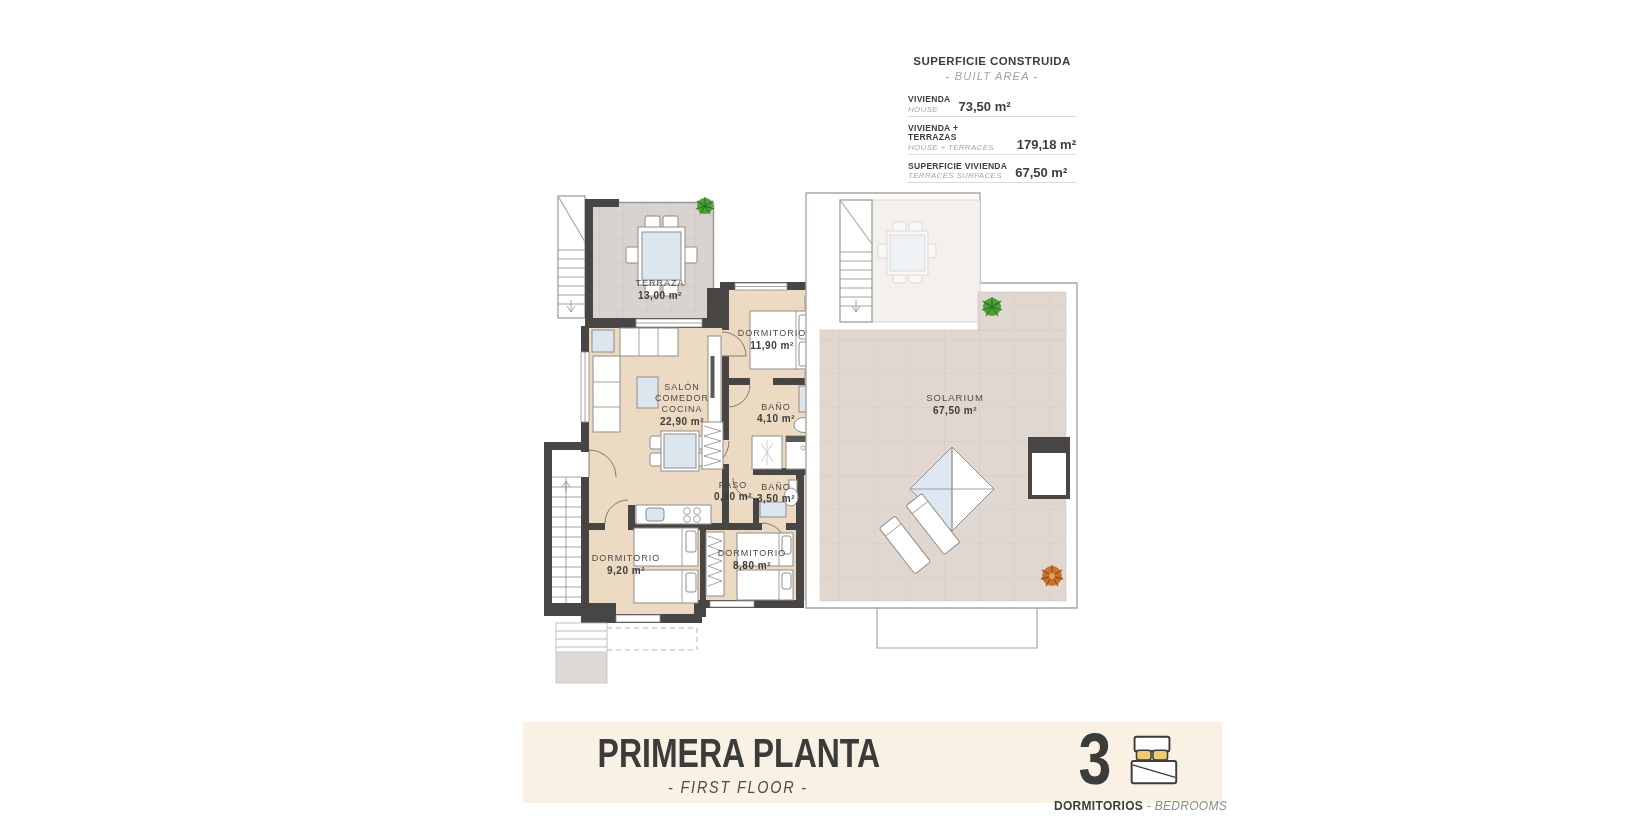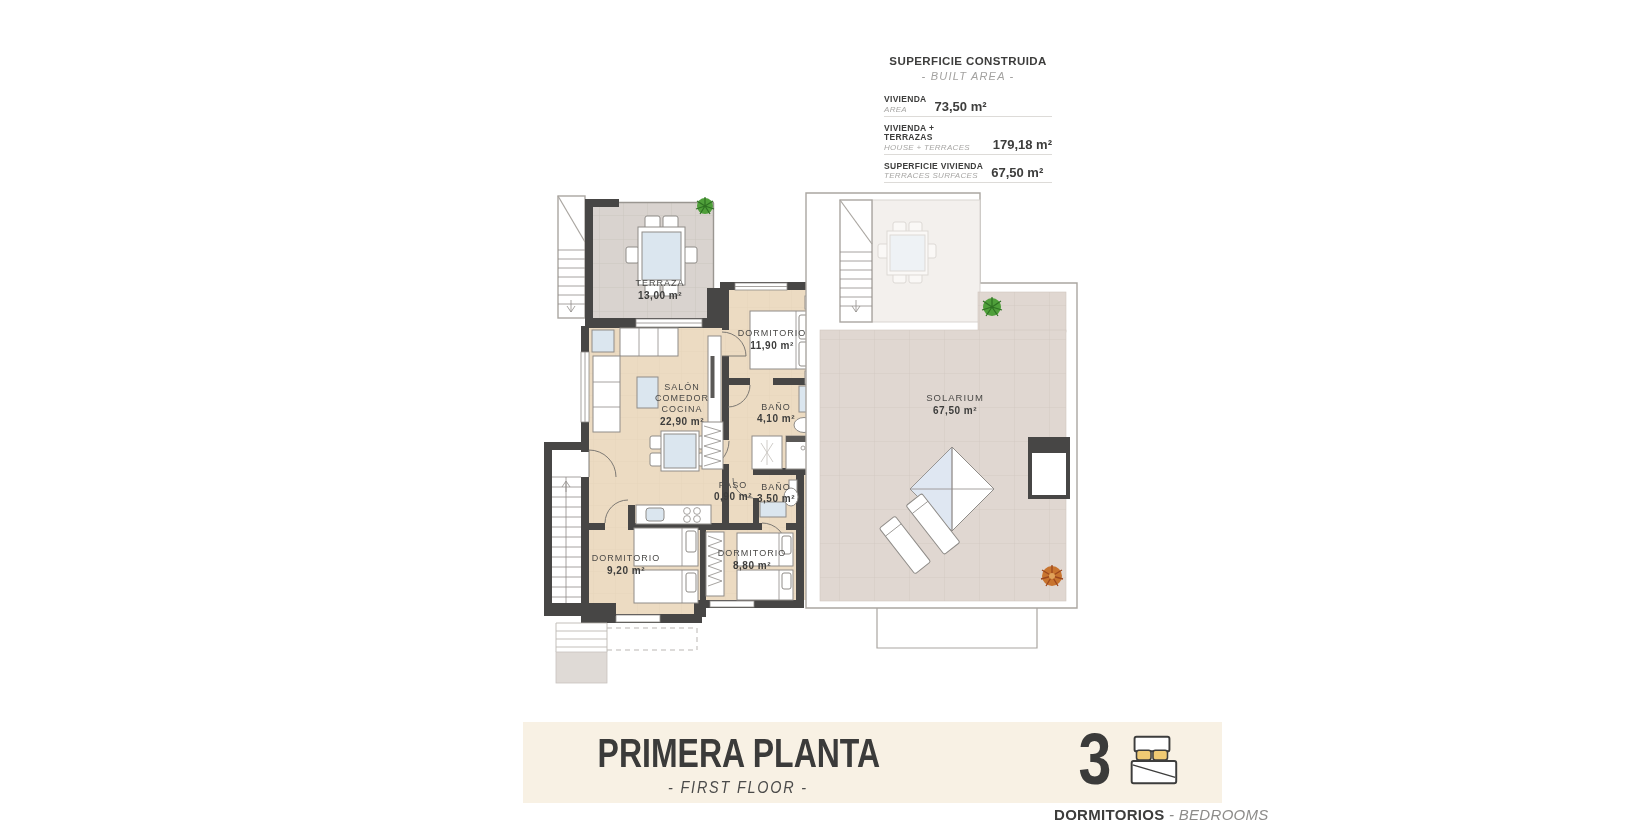--- a/index.html
+++ b/index.html
@@ -1,20 +1,20 @@
 <!DOCTYPE html>
 <html><head>
 <meta charset="utf-8">
 <style>
   html,body{margin:0;padding:0;background:#ffffff;}
   .page{position:relative;width:1638px;height:840px;background:#fff;overflow:hidden;
         font-family:"Liberation Sans",sans-serif;color:#3d3d3c;}
 
   
-  .area-panel{position:absolute;left:884px;top:55px;width:168px;}
+  .area-panel{position:absolute;left:908px;top:55px;width:168px;}
   .area-panel .t{font-size:11.5px;font-weight:700;letter-spacing:.4px;text-align:center;color:#3d3d3c;}
   .area-panel .st{font-size:11px;font-style:italic;letter-spacing:1.2px;text-align:center;color:#a3a2a0;margin-top:3px;}
   .area-rows{margin-top:11px;}
   .area-row{display:flex;justify-content:flex-start;align-items:flex-end;
             border-bottom:1px solid #dddbd8;padding:2px 0 2px 0;margin-bottom:5px;}
   .area-row .es{font-size:8.5px;font-weight:700;letter-spacing:.3px;color:#3d3d3c;line-height:9.5px;}
   .area-row .en{font-size:8px;font-style:italic;color:#a7a6a4;letter-spacing:.3px;line-height:9px;}
   .area-row .val{font-size:13px;font-weight:700;color:#3d3d3c;white-space:nowrap;padding-left:8px;}
 
   
@@ -36,37 +36,37 @@
   .banner{position:absolute;left:523px;top:722px;width:699px;height:81px;background:#f8f1e4;}
   .banner .left{position:absolute;left:35px;top:8px;width:360px;text-align:center;}
   .banner .title{font-size:41px;font-weight:700;color:#3b3b3a;letter-spacing:0px;
                  transform:scaleX(.78);transform-origin:center;white-space:nowrap;}
   .banner .sub{font-size:16px;font-style:italic;color:#4b4b4a;letter-spacing:2px;margin-top:2px;
                transform:scaleX(.9);transform-origin:center;}
   .banner .right{position:absolute;right:18px;top:4px;width:150px;text-align:center;}
   .bed-row{display:flex;align-items:flex-end;justify-content:center;gap:6px;height:62px;}
   .big-num{font-size:72px;font-weight:700;color:#3b3b3a;line-height:58px;
            transform:scaleX(.82);transform-origin:bottom center;}
-  .bed-label{font-size:15px;margin-top:18px;white-space:nowrap;}
+  .bed-label{font-size:12px;margin-top:11px;white-space:nowrap;}
   .bed-label .b{font-weight:700;color:#3d3d3c;letter-spacing:.3px;}
   .bed-label .i{font-style:italic;color:#8d8c8a;letter-spacing:.3px;}
 </style>
 </head>
 <body>
 
 <div class="page">
 
   <div class="area-panel">
     <div class="t">SUPERFICIE CONSTRUIDA</div>
     <div class="st">- BUILT AREA -</div>
     <div class="area-rows">
       <div class="area-row">
         <div>
           <div class="es">VIVIENDA</div>
-          <div class="en">AREA</div>
+          <div class="en">HOUSE</div>
         </div>
         <div class="val">73,50 m²</div>
       </div>
       <div class="area-row">
         <div>
           <div class="es">VIVIENDA + TERRAZAS</div>
           <div class="en">HOUSE + TERRACES</div>
         </div>
         <div class="val">179,18 m²</div>
       </div>

